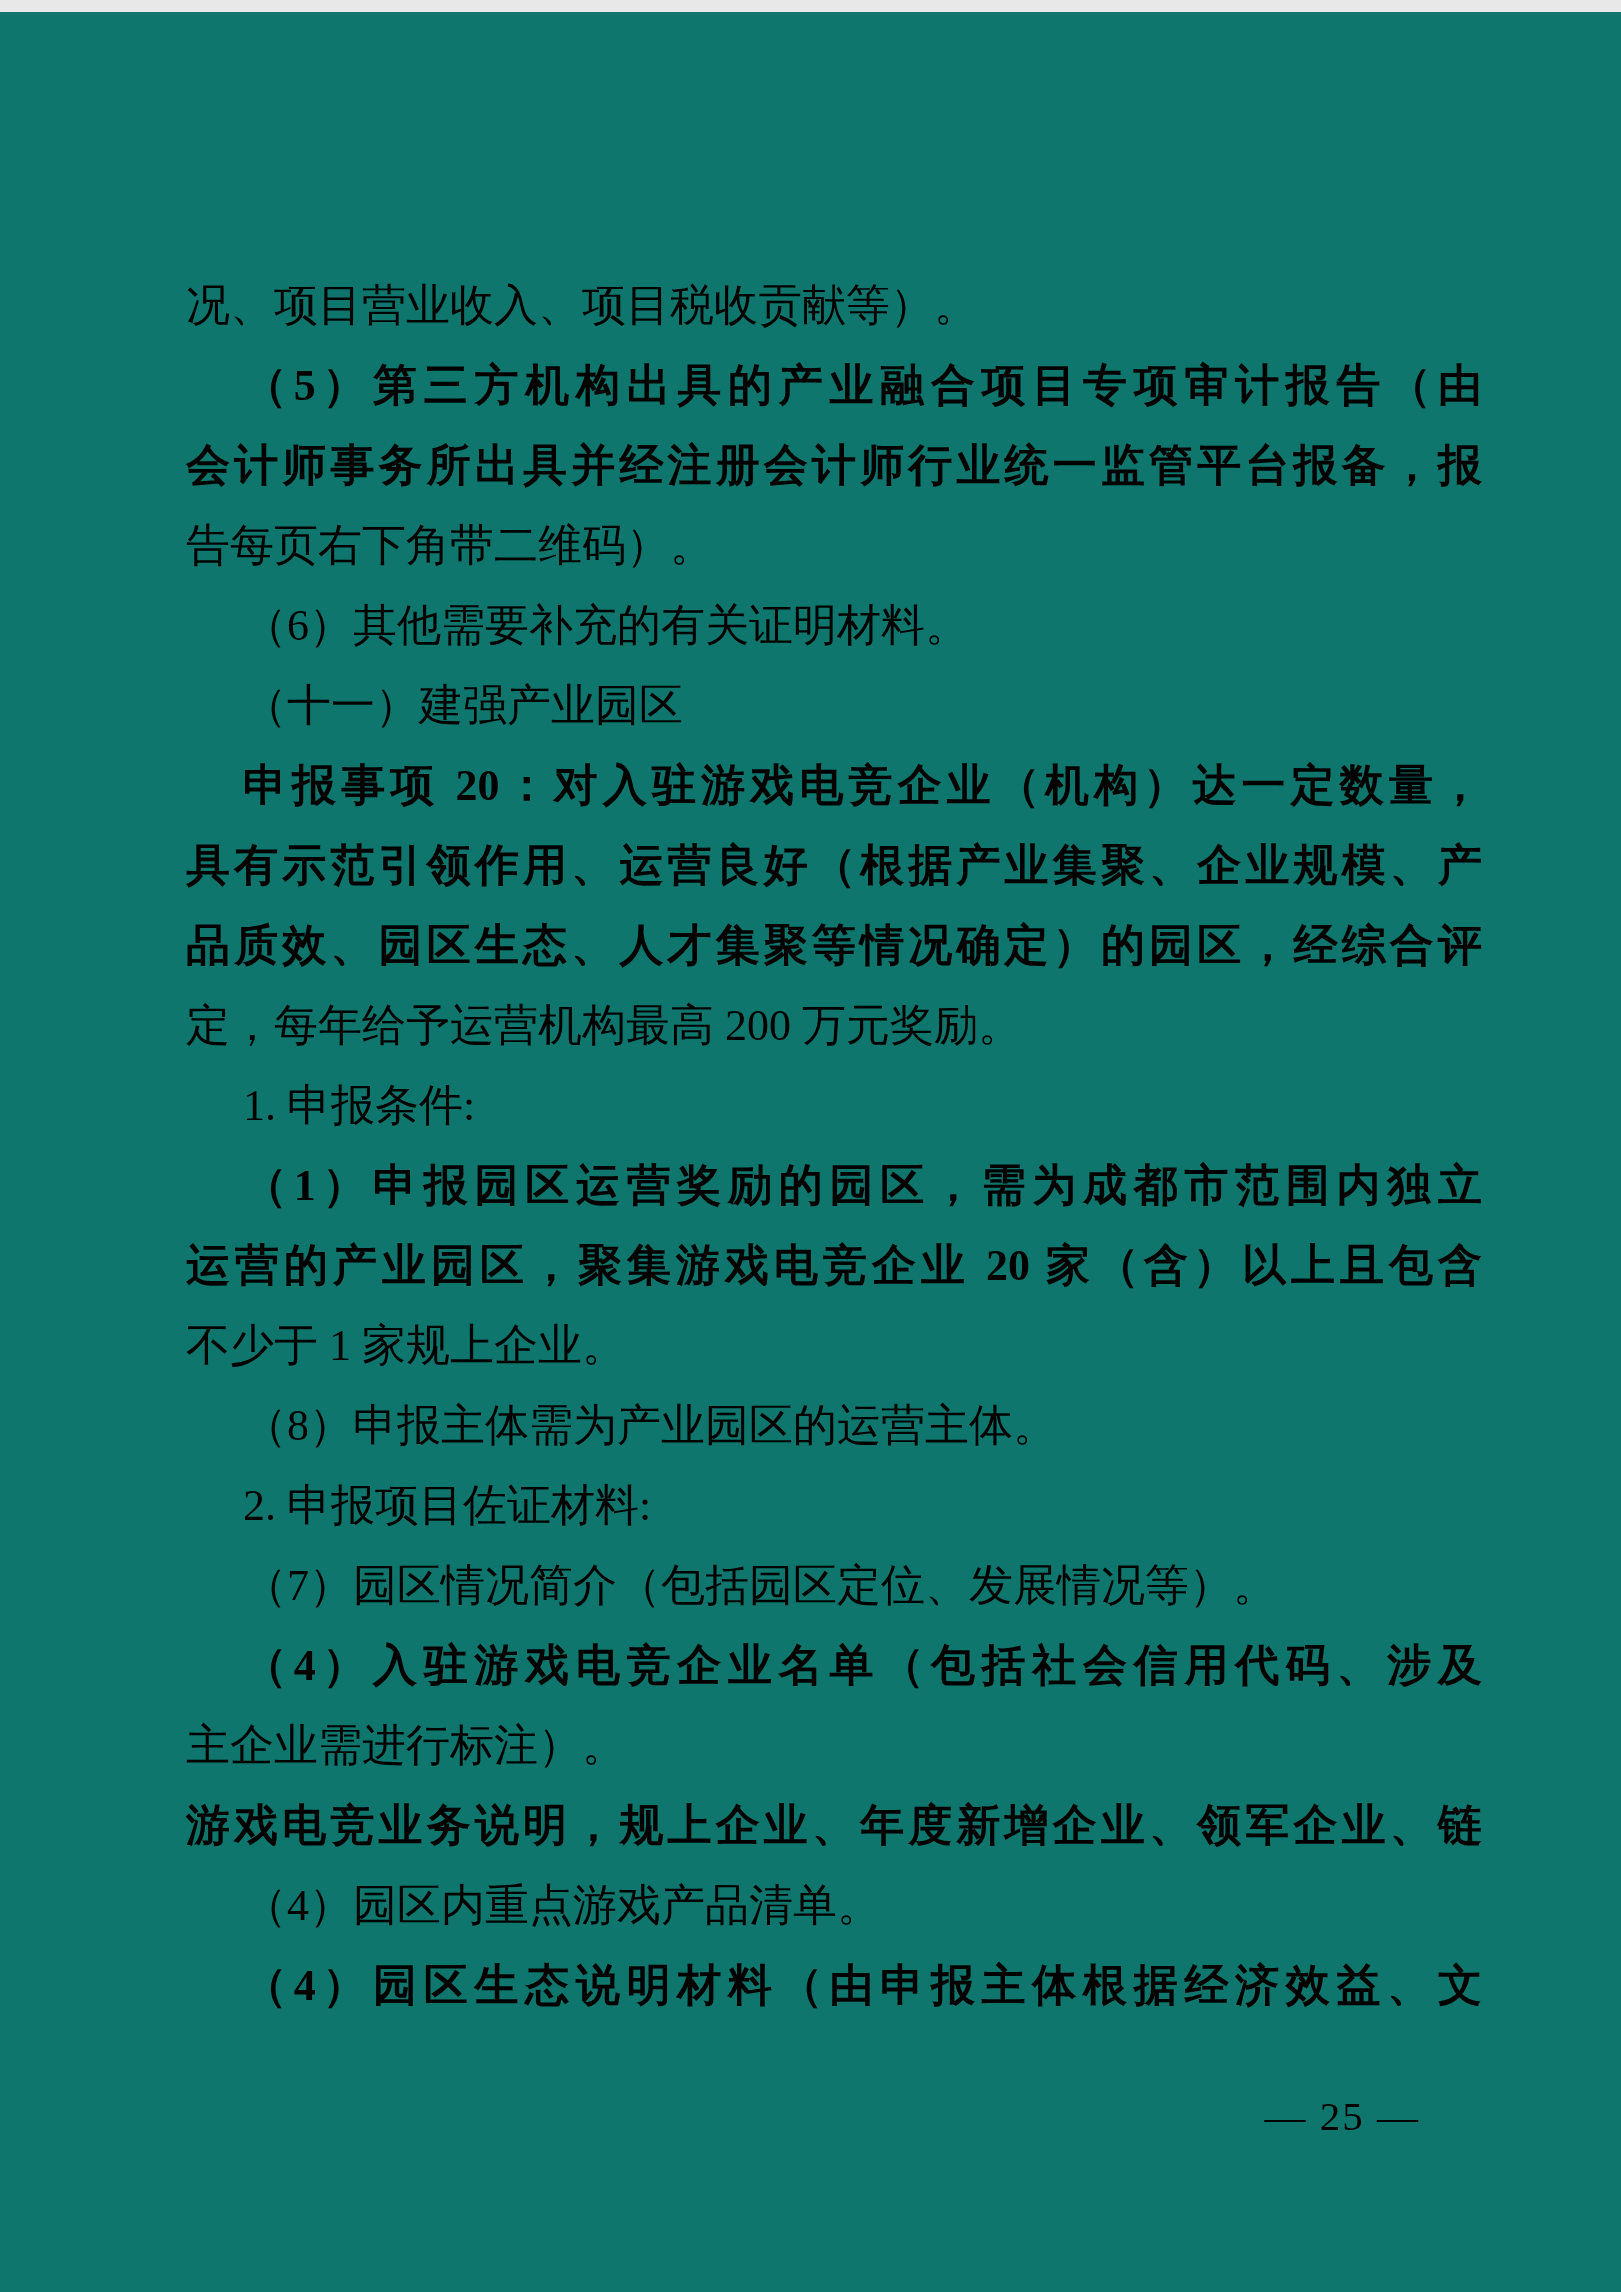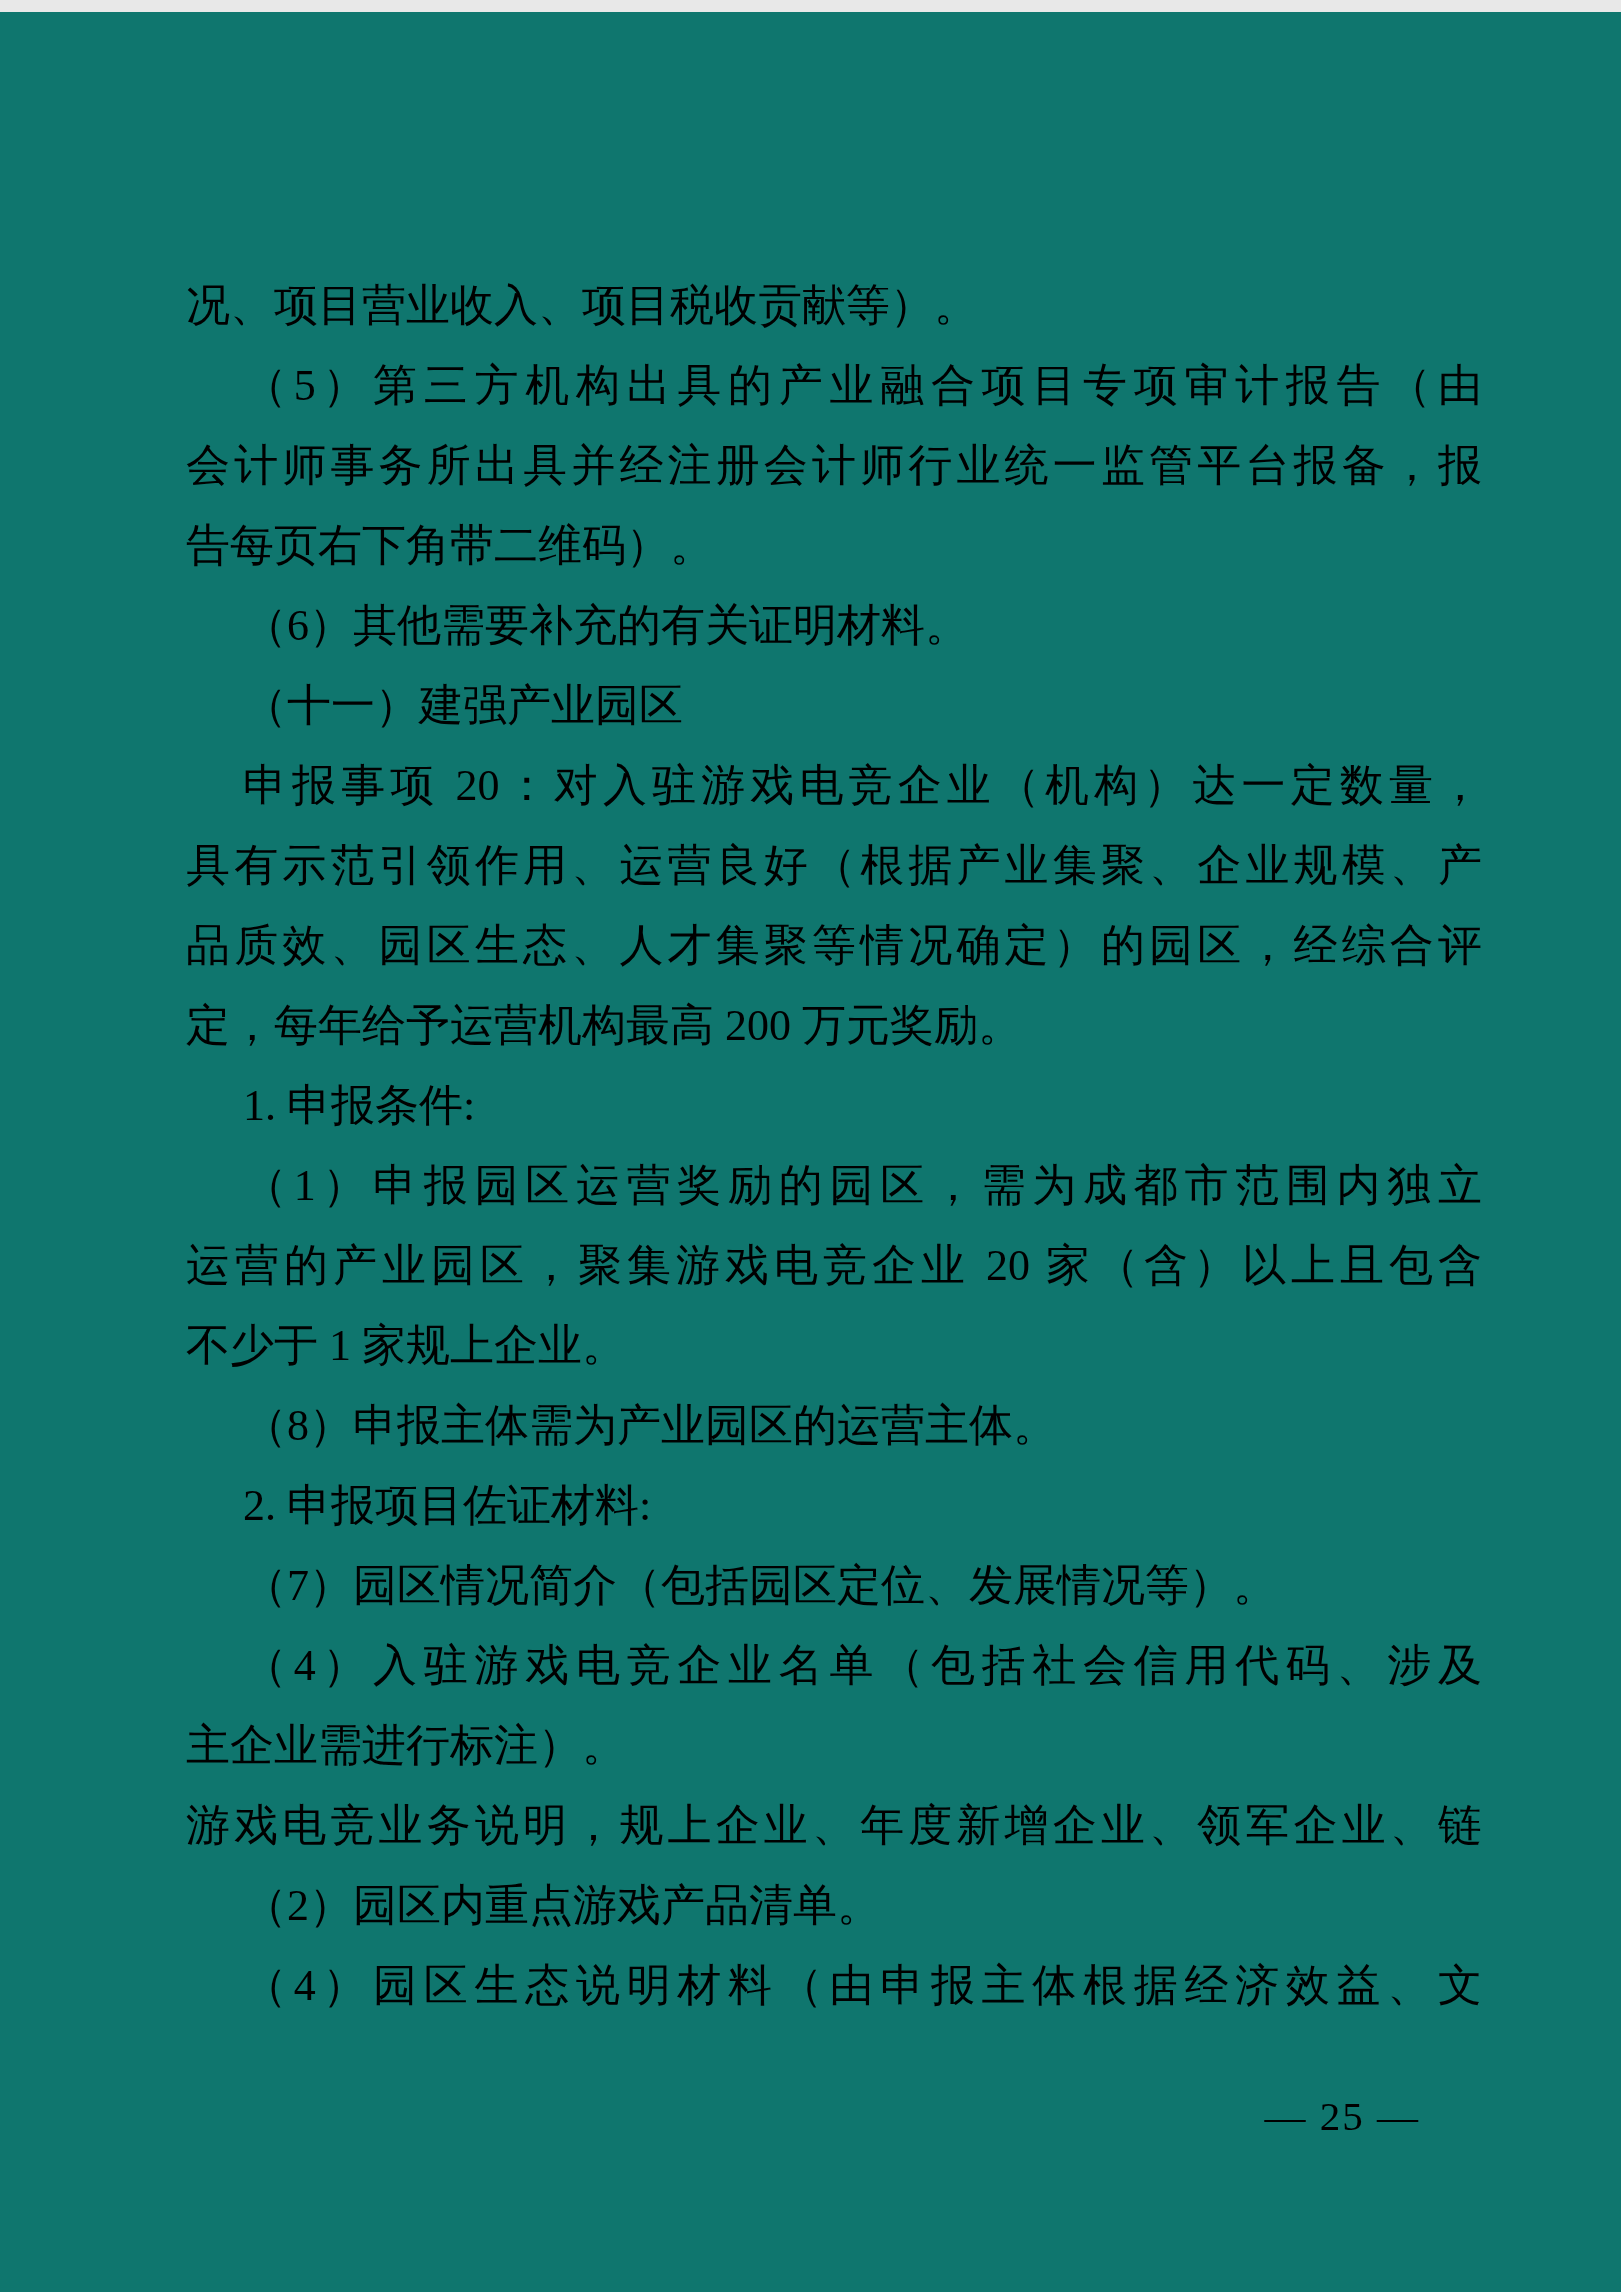--- a/index.html
+++ b/index.html
@@ -23,20 +23,21 @@
     font-size: 44px;
     line-height: 80px;
     height: 80px;
     white-space: nowrap;
     text-align: left;
   }
   .line.justify {
     white-space: normal;
     text-align: justify;
     text-align-last: justify;
+    font-weight: bold;
   }
   .line.indent { text-indent: 57px; }
   .footer {
     position: absolute;
     top: 2080px;
     right: 201px;
     font-size: 41px;
     line-height: 49px;
     letter-spacing: 2px;
   }
@@ -59,18 +60,18 @@
     <div class="line indent">1. 申报条件:</div>
     <div class="line indent justify">（1）申报园区运营奖励的园区，需为成都市范围内独立</div>
     <div class="line justify">运营的产业园区，聚集游戏电竞企业 20 家（含）以上且包含</div>
     <div class="line">不少于 1 家规上企业。</div>
     <div class="line indent">（8）申报主体需为产业园区的运营主体。</div>
     <div class="line indent">2. 申报项目佐证材料:</div>
     <div class="line indent">（7）园区情况简介（包括园区定位、发展情况等）。</div>
     <div class="line indent justify">（4）入驻游戏电竞企业名单（包括社会信用代码、涉及</div>
     <div class="line">主企业需进行标注）。</div>
     <div class="line justify">游戏电竞业务说明，规上企业、年度新增企业、领军企业、链</div>
-    <div class="line indent">（2）园区内重点游戏产品清单。</div>
+    <div class="line indent">（4）园区内重点游戏产品清单。</div>
     <div class="line indent justify">（4）园区生态说明材料（由申报主体根据经济效益、文</div>
   </div>
   <div class="footer">— 25 —</div>
 </div>
 
 
 </body></html>

